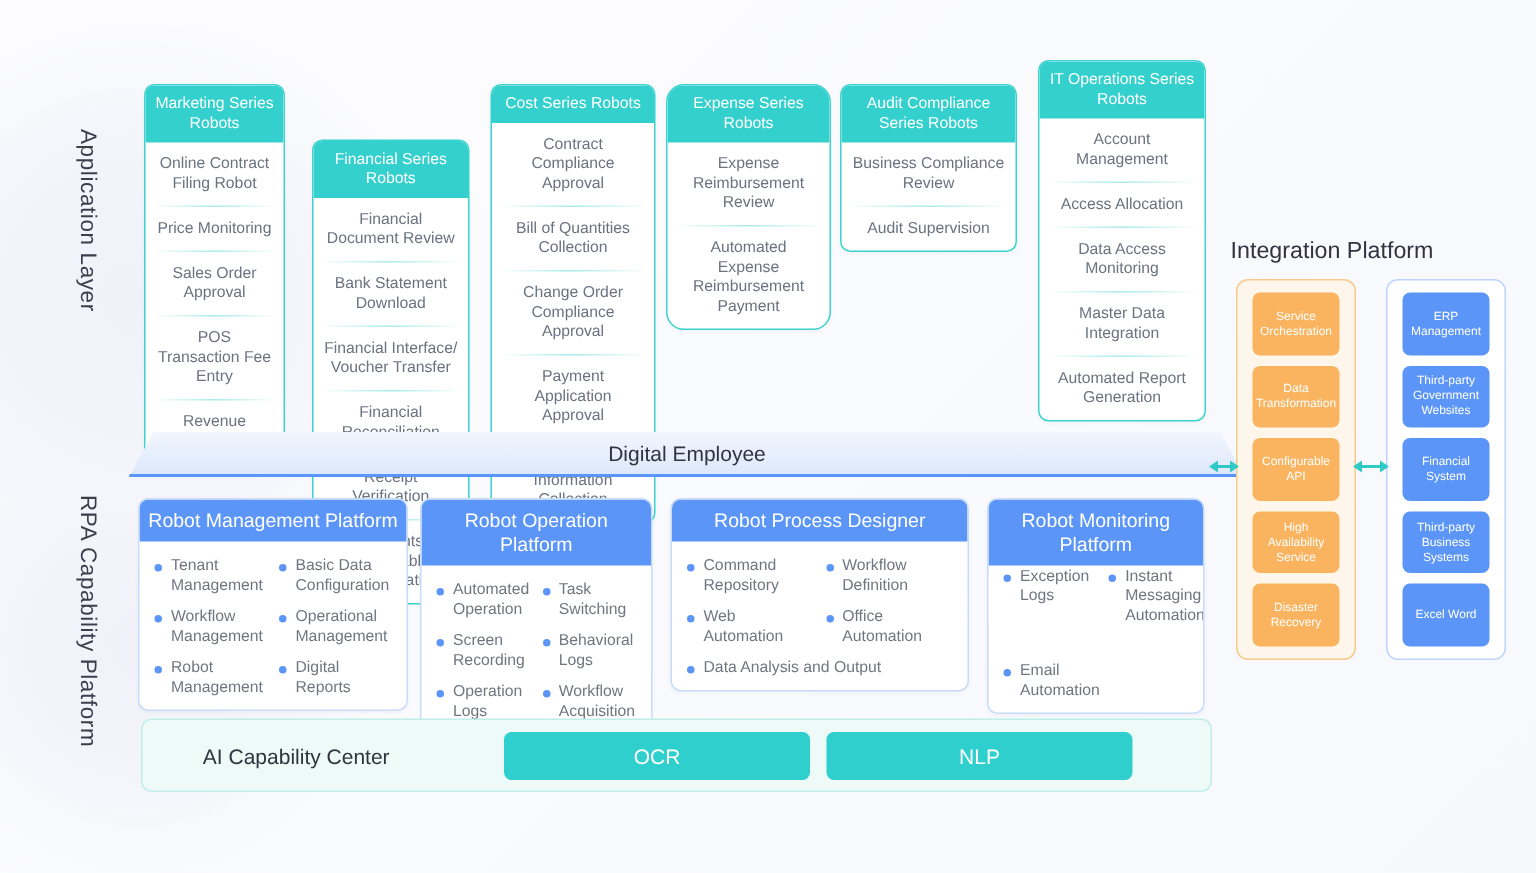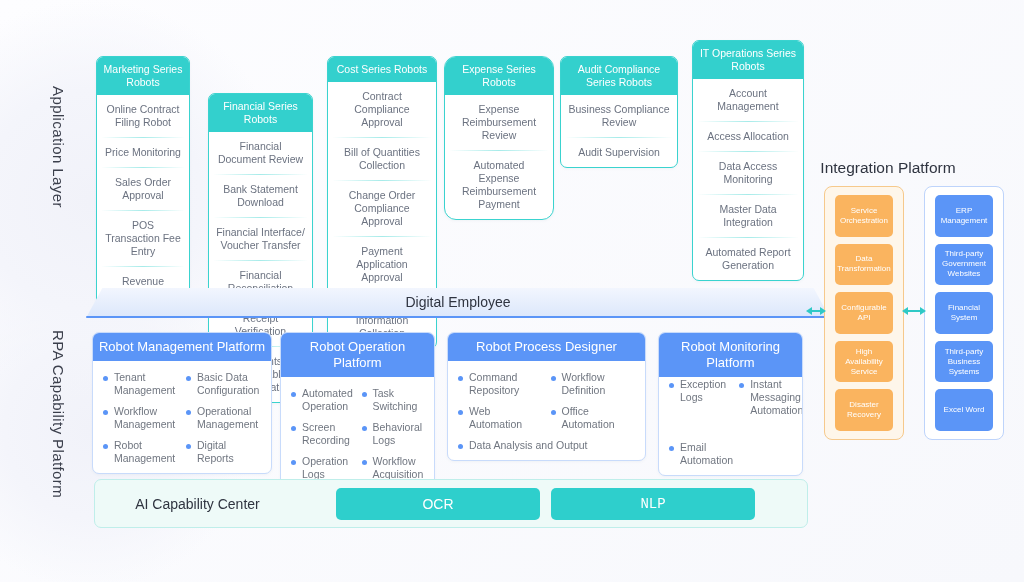--- a/index.html
+++ b/index.html
@@ -188,21 +188,21 @@
   }
   #ai-center .ai-pill {
     height: 32px;
     background: #2ecfcc;
     border-radius: 5px;
     color: #fff;
     font-size: 14px;
     display: flex; align-items: center; justify-content: center;
   }
   #ai-center .ai-pill.ocr { width: 204px; margin-right: 11px; margin-left: 36px; }
-  #ai-center .ai-pill.nlp { width: 204px; font-family: Liberation Mono, monospace; }
+  #ai-center .ai-pill.nlp { width: 204px; }
 </style>
 </head>
 <body>
 
 <div id="canvas">
 
   <div class="side-label" id="lbl-app">Application Layer</div>
   <div class="side-label" id="lbl-rpa">RPA Capability Platform</div>
 
   <div class="app-card" style="left:96px; top:56px; width:94px;">

